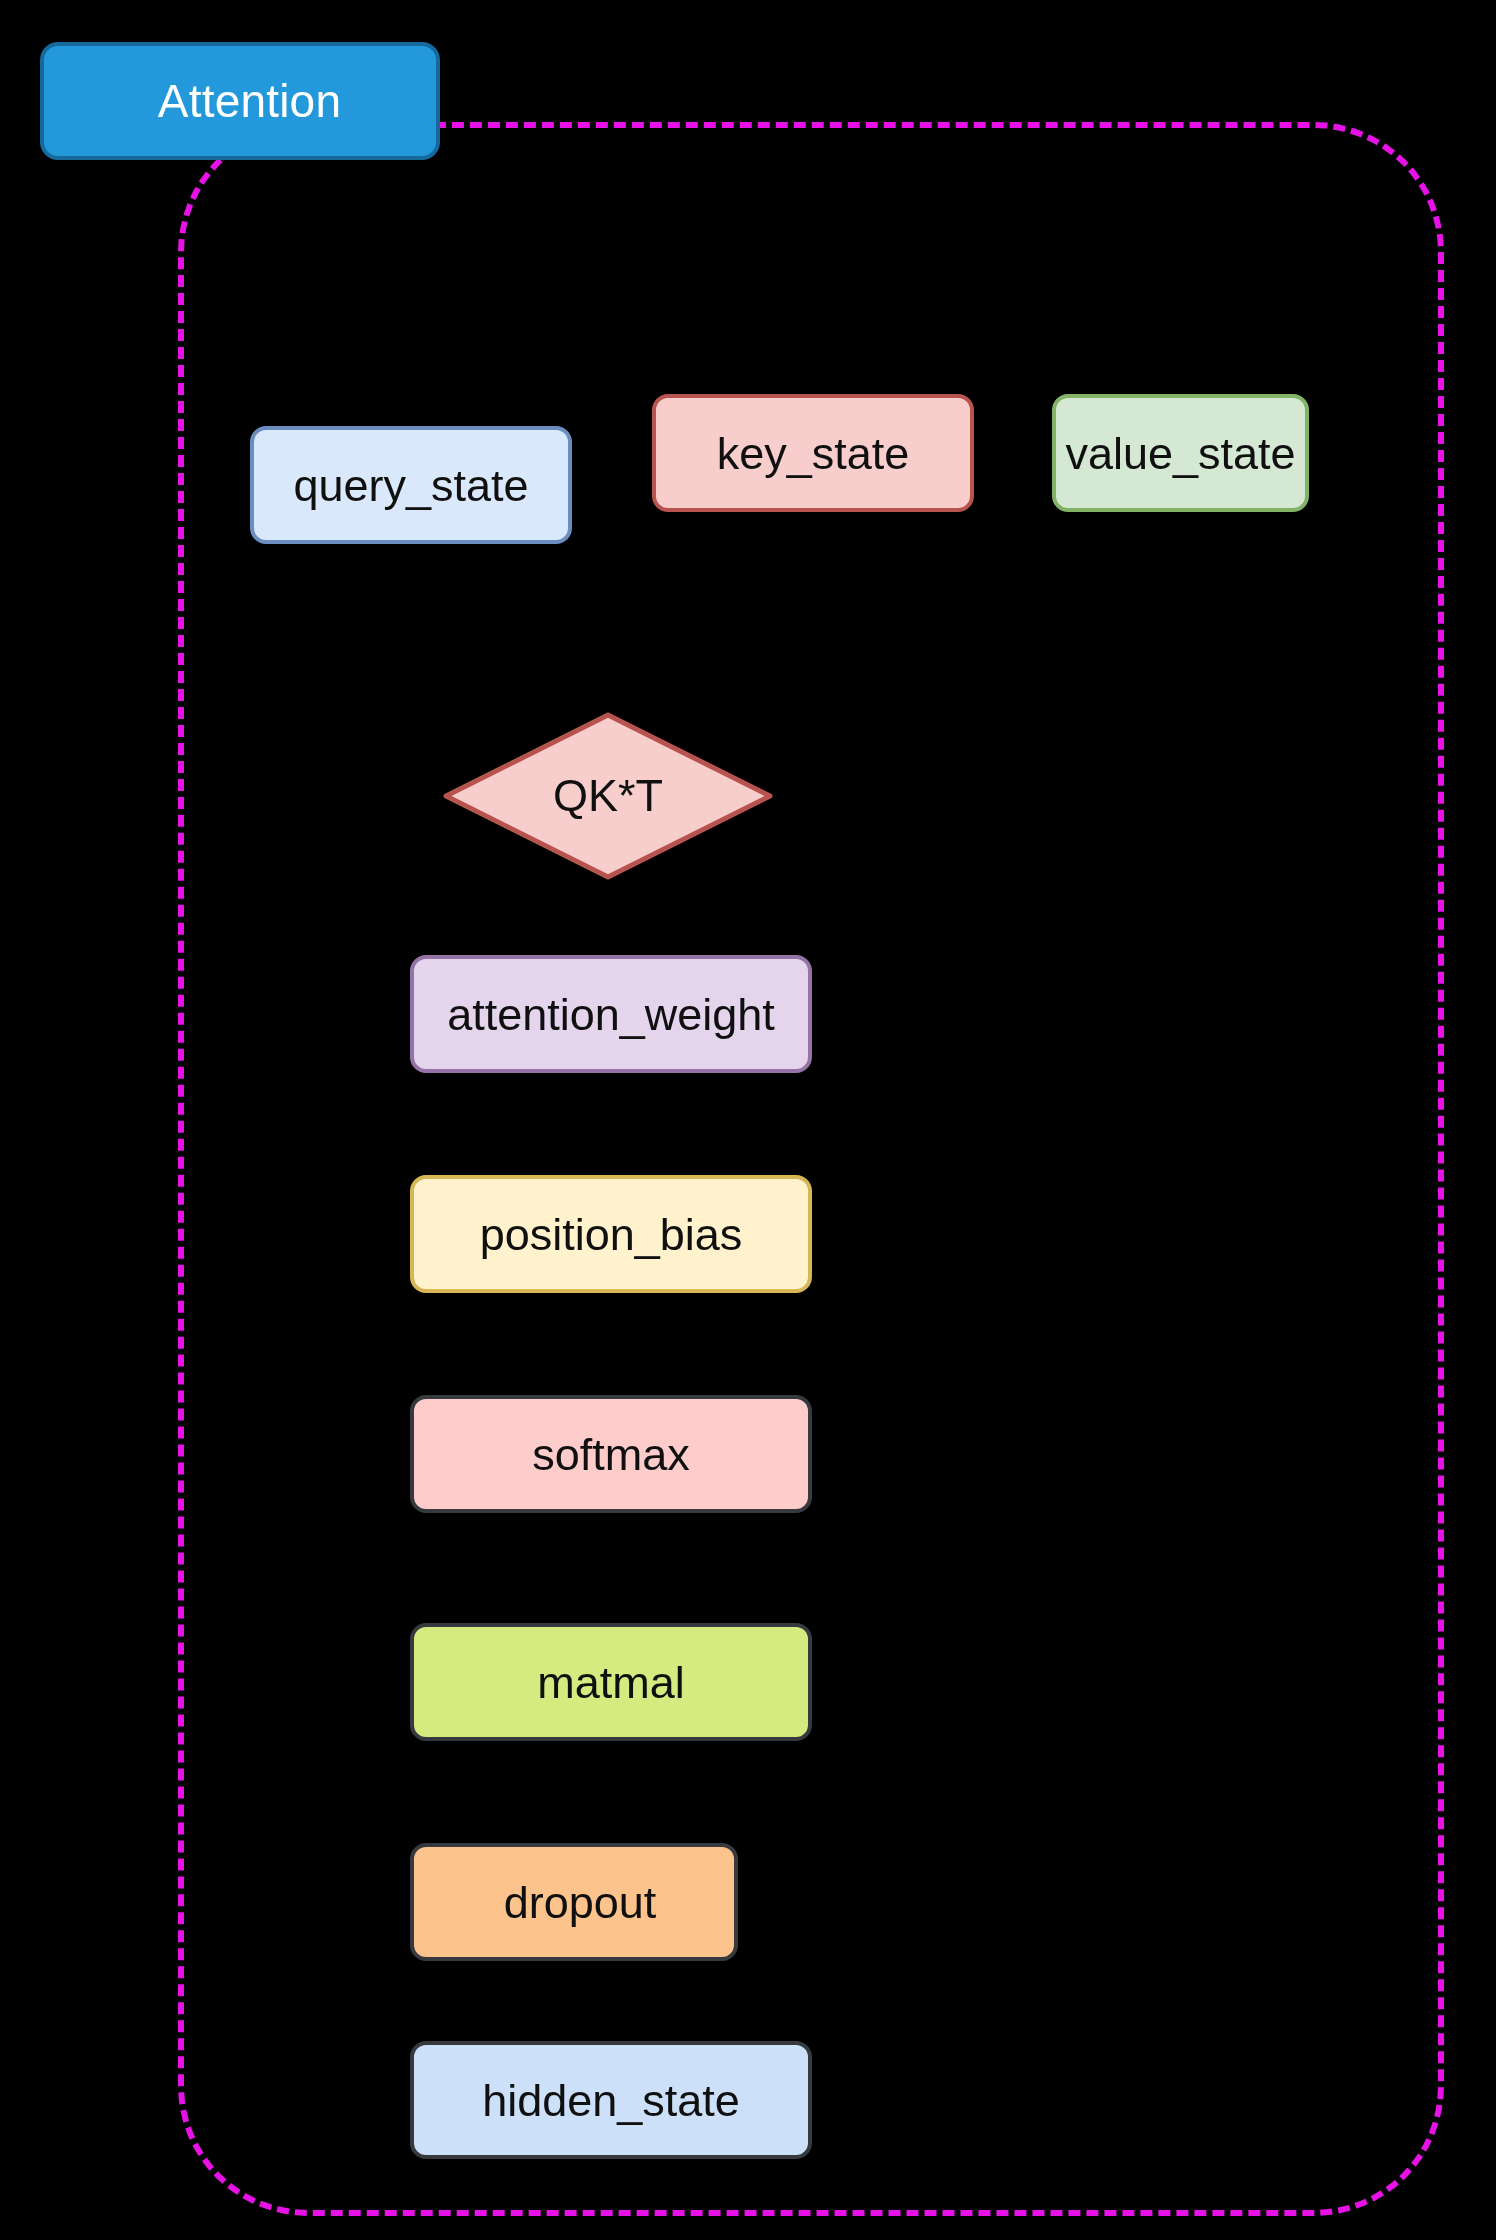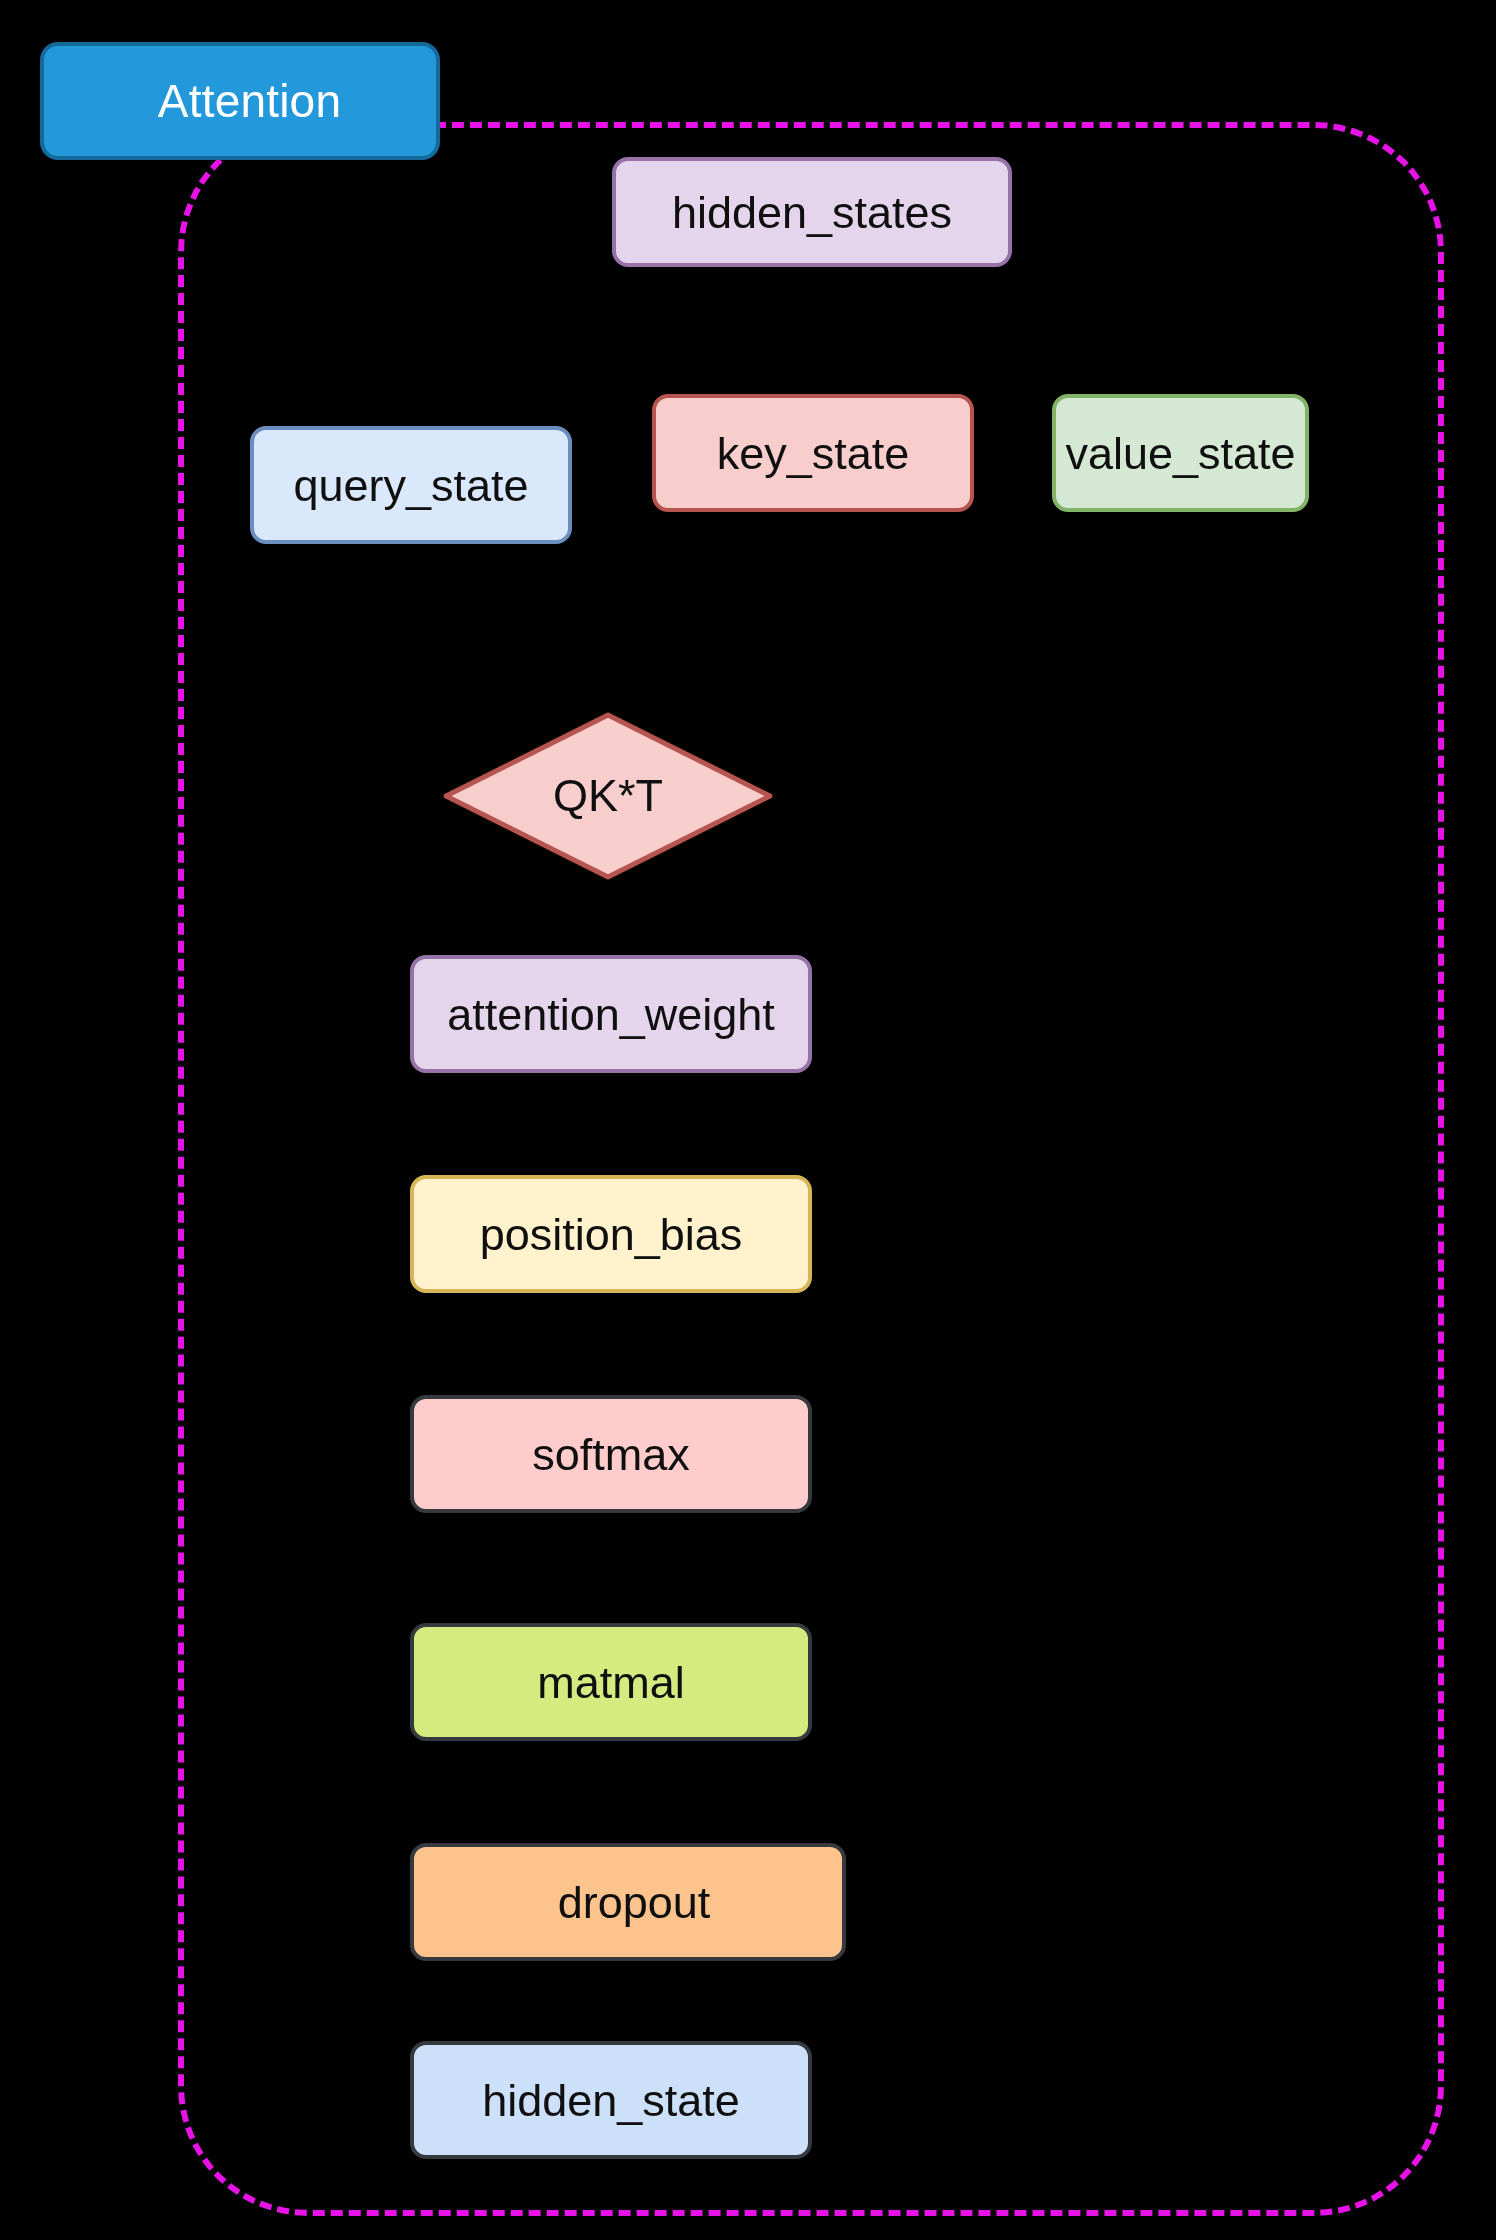--- a/index.html
+++ b/index.html
@@ -97,23 +97,20 @@
 <body>
 
 <div id="canvas">
 
   <div class="subgraph-border"></div>
 
   <div class="subgraph-title">
     <span>Attention</span>
   </div>
 
-  <div class="node" style="left:612px; top:157px; width:400px; height:110px; background:#e4d4ec; border-color:#9673a6;">
-    <span>hidden_states</span>
-  </div>
 
   <div class="node" style="left:250px; top:394px; width:322px; height:118px; background:#dae8fc; border-color:#6c8ebf;margin-top:32px;">
     <span>query_state</span>
   </div>
 
   <div class="node" style="left:652px; top:394px; width:322px; height:118px; background:#f8cecc; border-color:#b85450;">
     <span>key_state</span>
   </div>
 
   <div class="node" style="left:1052px; top:394px; width:257px; height:118px; background:#d5e8d4; border-color:#82b366;">
@@ -136,21 +133,21 @@
   </div>
 
   <div class="node" style="left:410px; top:1395px; width:402px; height:118px; background:#ffcccc; border-color:#36393d;">
     <span>softmax</span>
   </div>
 
   <div class="node" style="left:410px; top:1623px; width:402px; height:118px; background:#d5ea7f; border-color:#36393d;">
     <span>matmal</span>
   </div>
 
-  <div class="node" style="left:410px; top:1843px; width:436px; height:118px; background:#fcc38d; border-color:#36393d;padding-left:12px;">
+  <div class="node" style="left:410px; top:1843px; width:328px; height:118px; background:#fcc38d; border-color:#36393d;padding-left:12px;">
     <span>dropout</span>
   </div>
 
   <div class="node" style="left:410px; top:2041px; width:402px; height:118px; background:#cce0f9; border-color:#36393d;">
     <span>hidden_state</span>
   </div>
 
 </div>
 
 </body></html>

